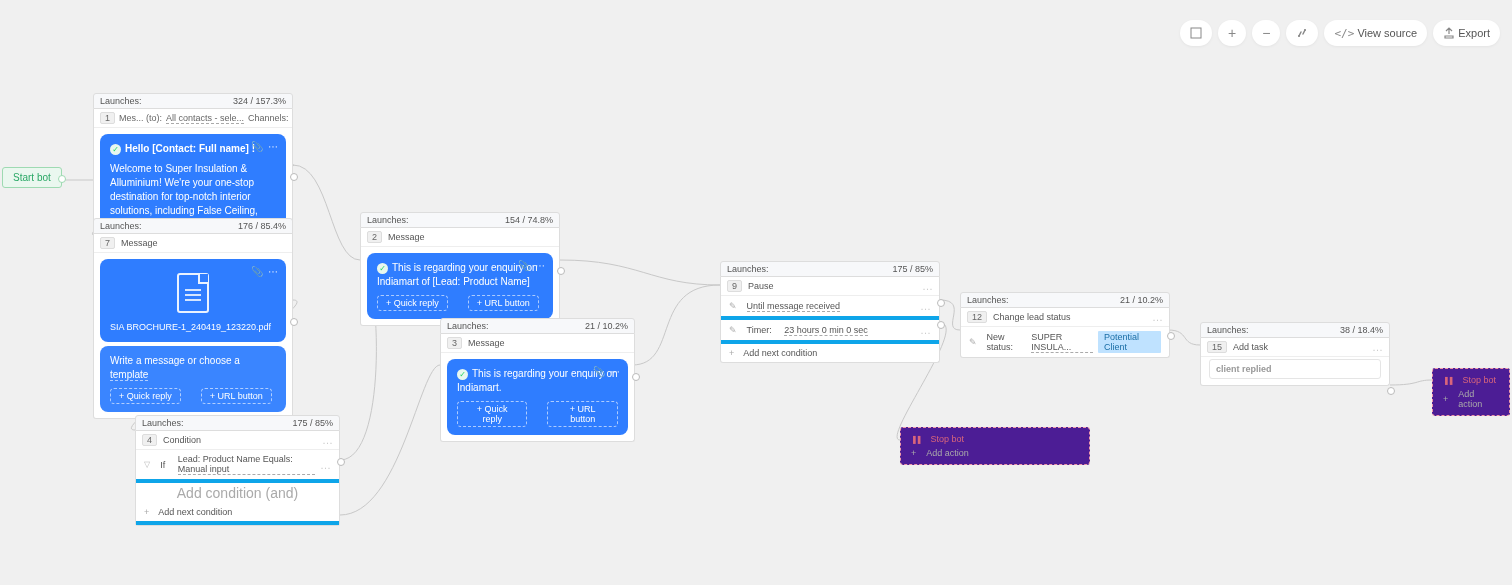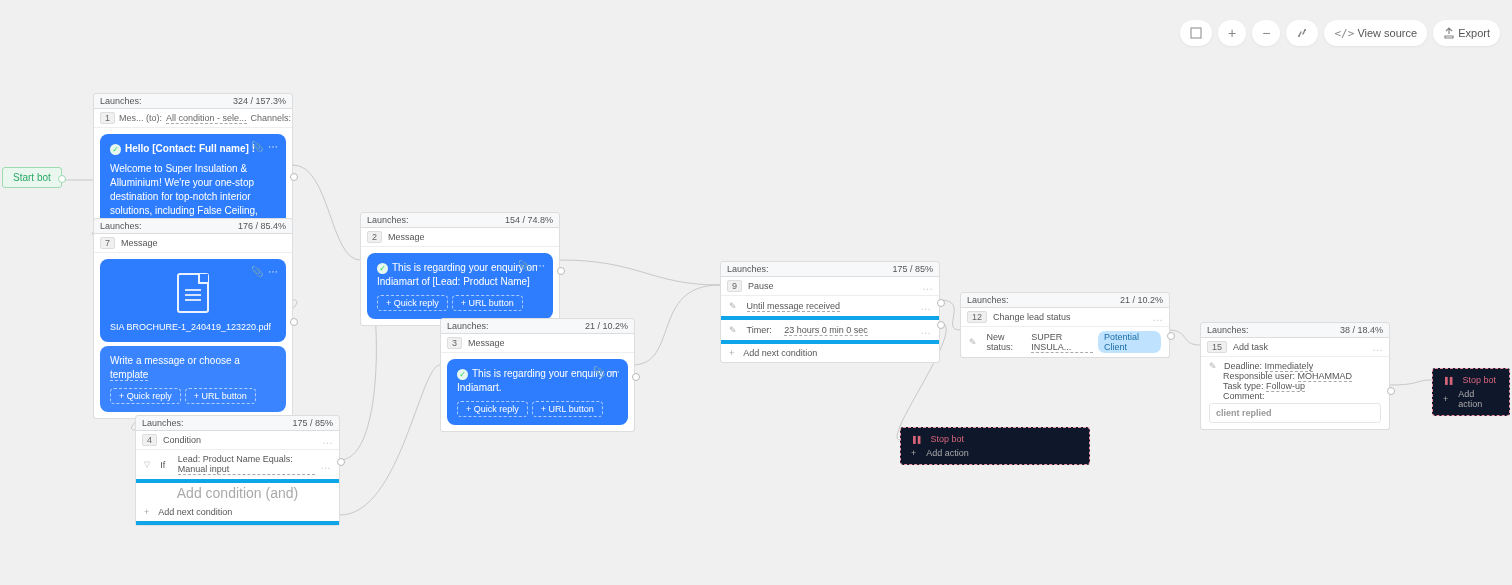--- a/index.html
+++ b/index.html
@@ -31,35 +31,35 @@
   .row.bordered { border-bottom:4px solid #0ea5e9;}
   .plus-ic::before { content:"+"; color:#aaa; margin-right:4px;}
   .pencil-ic::before { content:"✎"; color:#aaa; margin-right:5px;}
   .filter-ic::before { content:"▽"; color:#bbb; margin-right:5px; font-size:8px;}
   .dots::after { content:"…"; color:#ccc; margin-left:auto; font-size:11px;}
   .conn-dot { position:absolute; right:-5px; width:8px; height:8px; border-radius:4px; border:1px solid #bbb; background:#fff; }
 
   .bubble { background:#2f7dff; color:#fff; border-radius:8px; padding:8px 10px; margin:6px; position:relative; font-size:10px; line-height:1.4; }
   .bubble.sub { background:#3a85ff; }
   .bubble .top-ic { position:absolute; top:6px; right:8px; font-size:10px; opacity:.8; display:flex; gap:4px;}
-  .btn-row { display:flex; gap:4px; margin-top:6px;}
+  .btn-row { display:flex; gap:20px; margin-top:6px;}
   .qbtn { border:1px dashed rgba(255,255,255,.6); color:#fff; border-radius:4px; padding:2px 8px; font-size:9px; background:transparent; cursor:pointer;}
   .qbtn::before{content:"+ ";}
   .wa-ic { display:inline-block; width:11px; height:11px; border-radius:6px; background:#e8f7ee; color:#25d366; font-size:8px; text-align:center; line-height:11px; margin-right:4px;}
   .file-ic { width:32px; height:40px; border:2px solid rgba(255,255,255,.9); border-radius:3px; position:relative; margin:6px auto 8px;}
   .file-ic::after{content:""; position:absolute; top:-1px; right:-1px; width:8px; height:8px; background:#2f7dff; border-left:2px solid rgba(255,255,255,.9); border-bottom:2px solid rgba(255,255,255,.9);}
   .file-lines{position:absolute; left:6px; right:6px; top:14px; height:2px; background:rgba(255,255,255,.8); box-shadow:0 5px 0 rgba(255,255,255,.8),0 10px 0 rgba(255,255,255,.8);}
 
   .start { position:absolute; background:#eaf7ef; border:1px solid #9edab2; color:#2aa866; font-size:10px; padding:4px 10px; border-radius:3px; }
-  .stop-panel { border:1px dashed #e9a; border-radius:3px; background:#0f172a; padding:4px 0;}
+  .stop-panel { border:1px dashed #e9a; border-radius:3px; background:#4c1d95; padding:4px 0;}
   .stop-row{ color:#d9657b; font-size:9px; padding:2px 10px; display:flex; align-items:center; gap:6px;}
   .stop-row.gray{color:#aaa;}
   .pause-ic::before{content:"❚❚"; letter-spacing:-2px; font-size:8px; margin-right:4px;}
 
-  .tag-blue{background:#bfe2ff; color:#1b6ea6; border-radius:7px; padding:1px 6px; font-size:9px;}
+  .tag-blue{background:#bfe2ff; color:#1b6ea6; border-radius:1px; padding:1px 6px; font-size:9px;}
   .dashed-u{border-bottom:1px dashed #aaa;}
   .sep-text{ text-align:center; font-size:14px; color:#aaa; padding:2px 0;}
 
   .mini-head{ font-size:9px; color:#666; padding:3px 6px; display:flex; gap:4px; align-items:center; border-bottom:1px solid #eee; overflow:hidden; white-space:nowrap;}
 
   .comment-box{border:1px solid #e5e5e5; border-radius:3px; padding:4px 6px; margin:2px 8px 6px; color:#999; font-size:9px;font-weight:bold;}
 </style>
 </head>
 <body>
 
@@ -109,21 +109,21 @@
 
   <div class="node" style="left:93px; top:93px; width:200px;">
     <div class="launches">
         <span>Launches:</span>
         <span>324 / 157.3%</span>
       </div>
     <div class="panel">
       <div class="mini-head">
         <span class="idx">1</span>
         <span>Mes... (to):</span>
-        <span class="dashed-u">All condition - sele...</span>
+        <span class="dashed-u">All contacts - sele...</span>
         <span>Channels:</span>
 
       </div>
       <div class="bubble">
         <div class="top-ic">
             <span>📎</span>
             <span>⋯</span>
           </div>
         <span class="wa-ic">✓</span><b>Hello [Contact: Full name] !</b>
         <div style="margin-top:6px">Welcome to Super Insulation &amp; Alluminium! We're your one-stop destination for top-notch interior solutions, including False Ceiling, False</div>
@@ -291,27 +291,20 @@
   <div class="node" style="left:1200px; top:322px; width:190px;">
     <div class="launches">
         <span>Launches:</span>
         <span>38 / 18.4%</span>
       </div>
     <div class="panel">
       <div class="head dots">
           <span class="idx">15</span>
           <span class="title">Add task</span>
         </div>
-      <div style="padding:4px 8px 0; font-size:9px; color:#555;">
-        <div class="pencil-ic" style="display:inline"></div>
-        <span>Deadline:</span> <span class="dashed-u">Immediately</span><br>
-        <span style="margin-left:14px">Responsible user:</span> <span class="dashed-u">MOHAMMAD</span><br>
-        <span style="margin-left:14px">Task type:</span> <span class="dashed-u">Follow-up</span><br>
-        <span style="margin-left:14px">Comment:</span>
-      </div>
       <div class="comment-box">client replied</div>
     </div>
     <span class="conn-dot" style="top:65px"></span>
   </div>
 
   <div class="node" style="left:1432px; top:368px; width:78px;">
     <div class="stop-panel">
       <div class="stop-row pause-ic">
           <span>Stop bot</span>
         </div>

